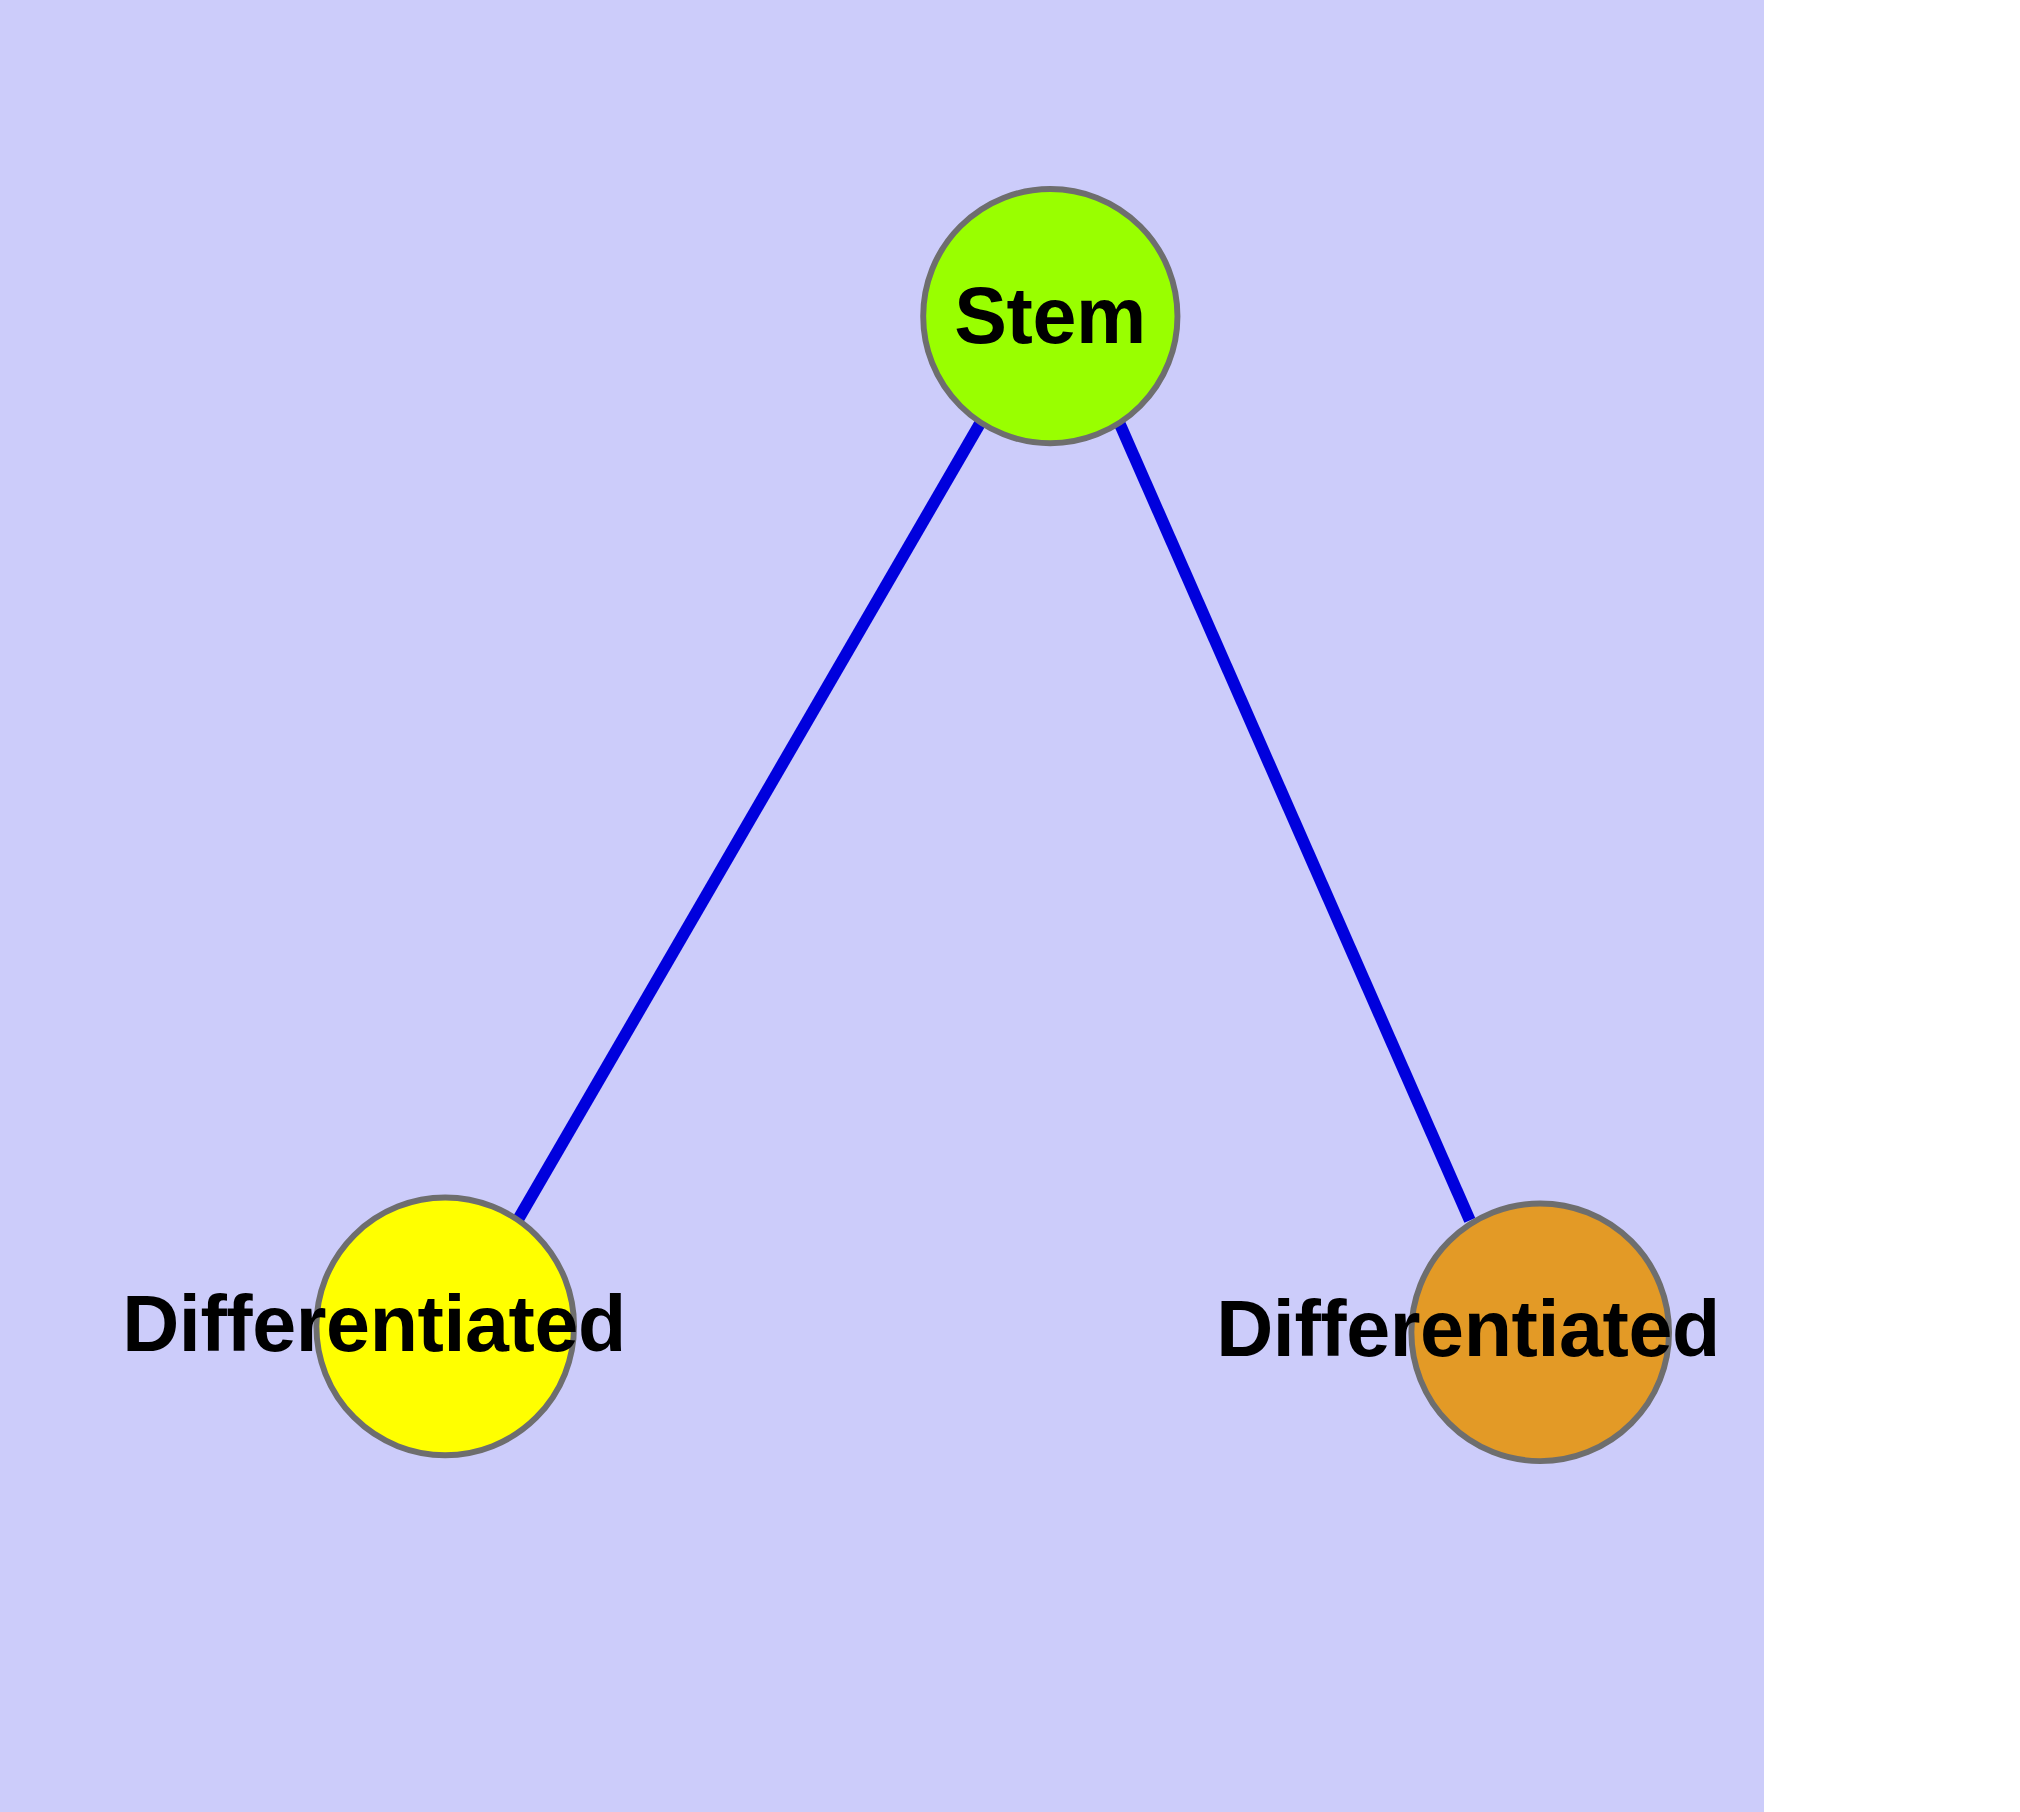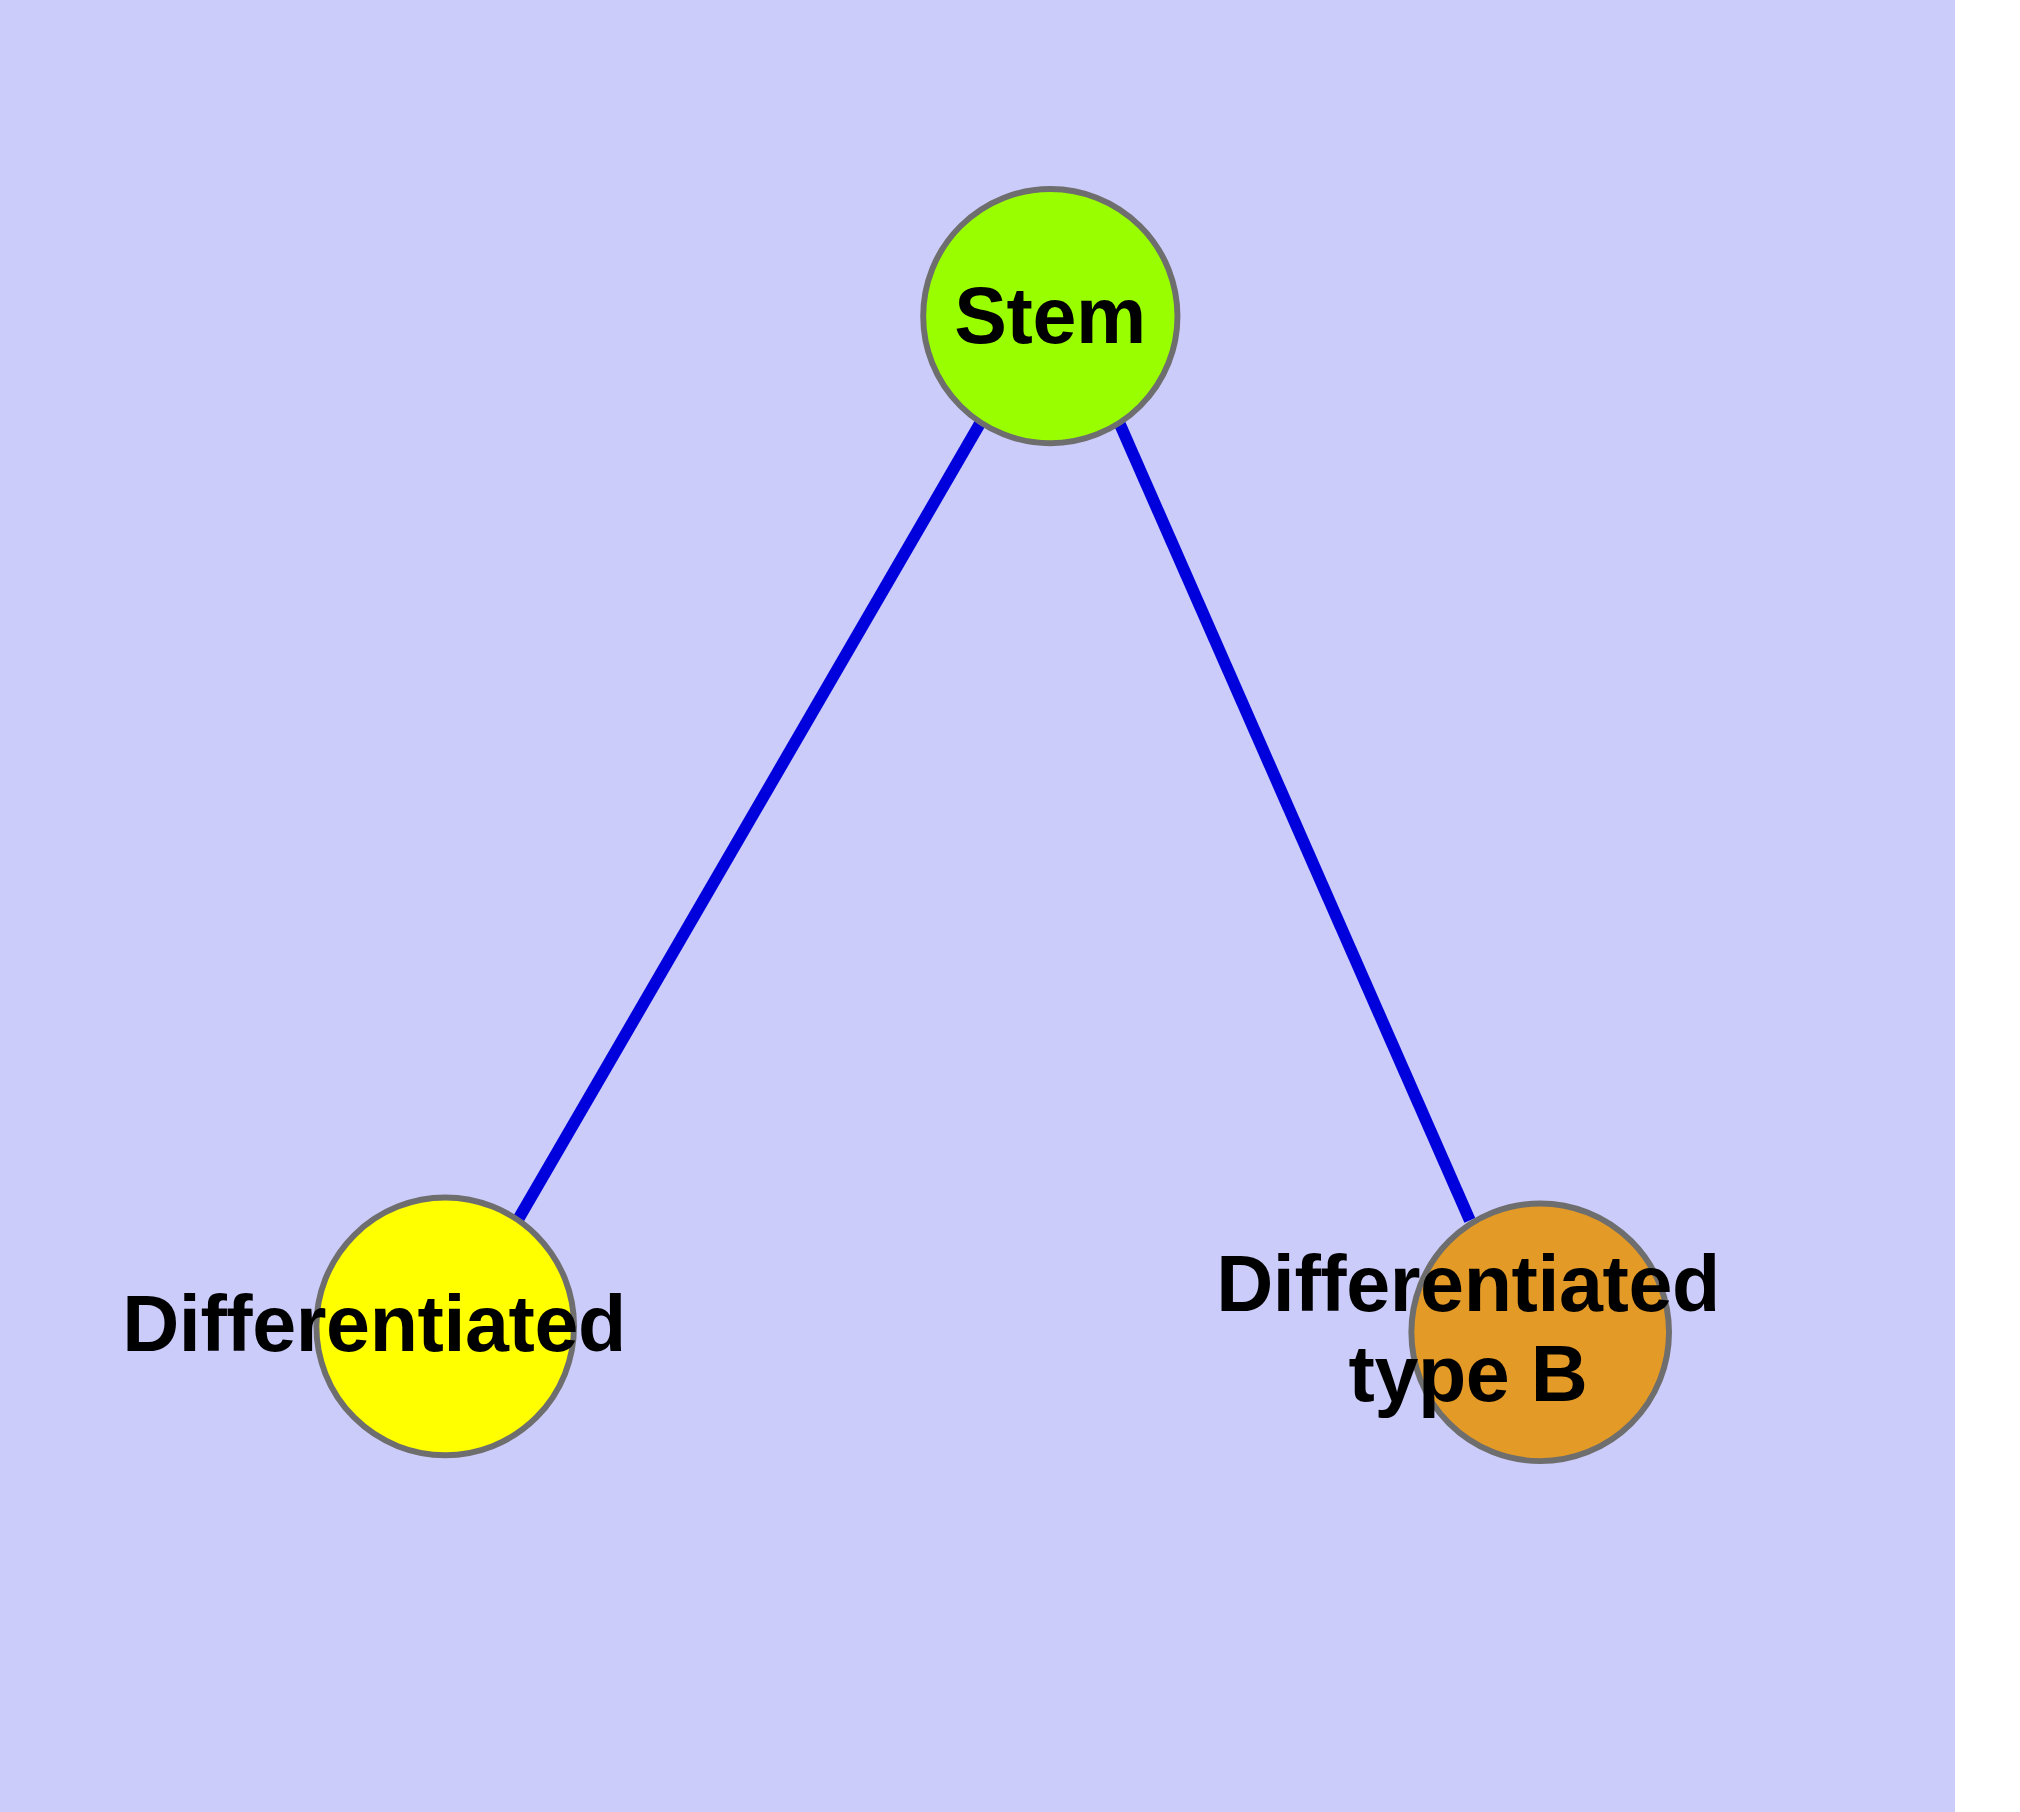--- a/index.html
+++ b/index.html
@@ -38,36 +38,36 @@
     text-align: center;
     white-space: pre;
     transform: translate(-50%, -50%);
     pointer-events: none;
     letter-spacing: -0.4px;
   }
 </style>
 </head>
 <body>
 
-<div id="canvas" style="width: 1955px; height: 1812px;">
+<div id="canvas" style="width: 1764px; height: 1812px;">
 
   <div id="bg" style="width: 2021px; height: 1812px; background: rgb(204, 204, 250);"></div>
 
   <svg id="graph-svg" viewBox="0 0 2384 2138" style="width: 2021px; height: 1812px;">
     <g id="edges-layer">
         <line x1="1157" y1="498" x2="611" y2="1439" stroke="#0000dd" stroke-width="14" stroke-linecap="butt"></line>
         <line x1="1320" y1="498" x2="1734" y2="1440" stroke="#0000dd" stroke-width="14" stroke-linecap="butt"></line>
       </g>
     <g id="nodes-layer">
         <circle cx="1239" cy="373" r="150" fill="#99ff00" stroke="#6e6e6e" stroke-width="7"></circle>
         <circle cx="525" cy="1565" r="152" fill="#ffff00" stroke="#6e6e6e" stroke-width="7"></circle>
         <circle cx="1817" cy="1572" r="152" fill="#e39a26" stroke="#6e6e6e" stroke-width="7"></circle>
       </g>
   </svg>
 
   <div id="labels-layer">
       <div class="node-label" style="left: 1050px; top: 316px; color: rgb(0, 0, 0);"><div>Stem</div></div>
       <div class="node-label" style="left: 374px; top: 1324px; color: rgb(0, 0, 0);"><div>Differentiated</div></div>
-      <div class="node-label" style="left: 1468px; top: 1329px; color: rgb(0, 0, 0);"><div>Differentiated</div><div>type B</div></div>
+      <div class="node-label" style="left: 1468px; top: 1329px; color: rgb(0, 0, 0);"><div>Differentiated</div></div>
     </div>
 
 </div>
 
 
 </body></html>

